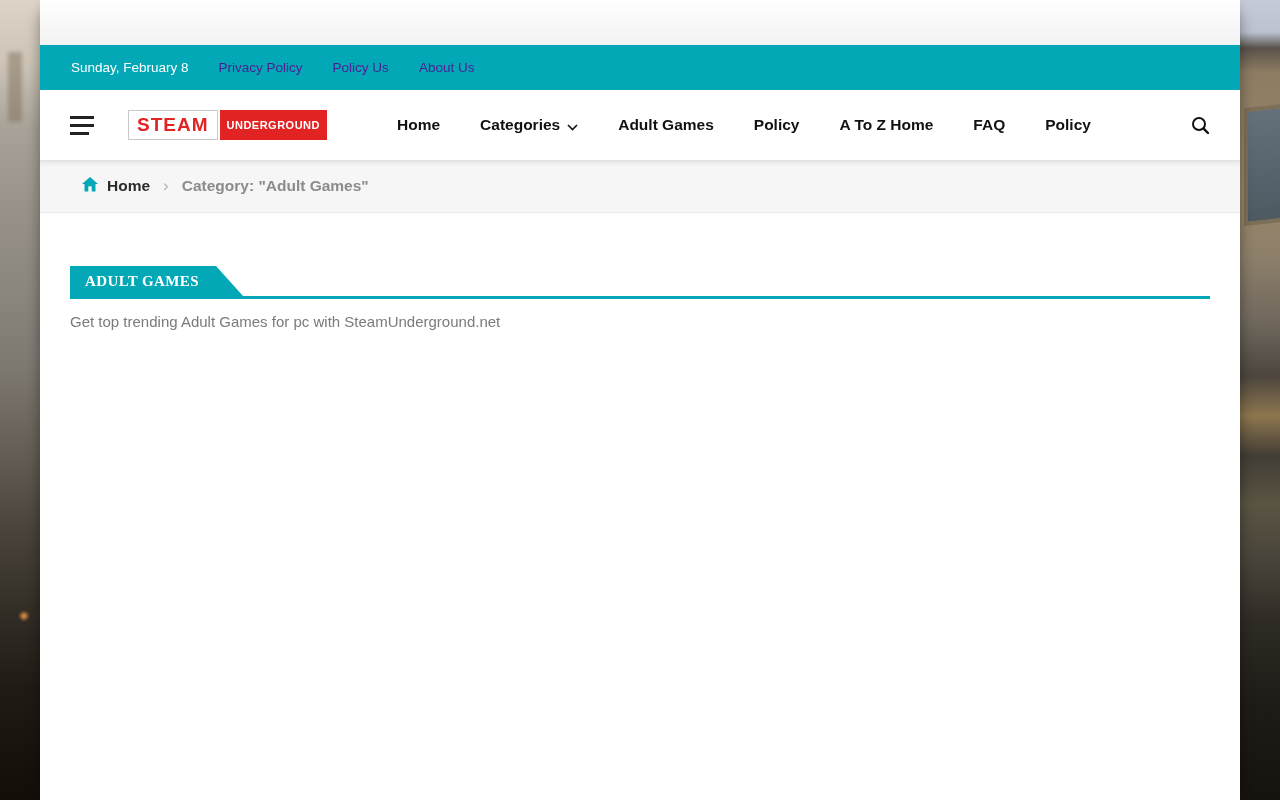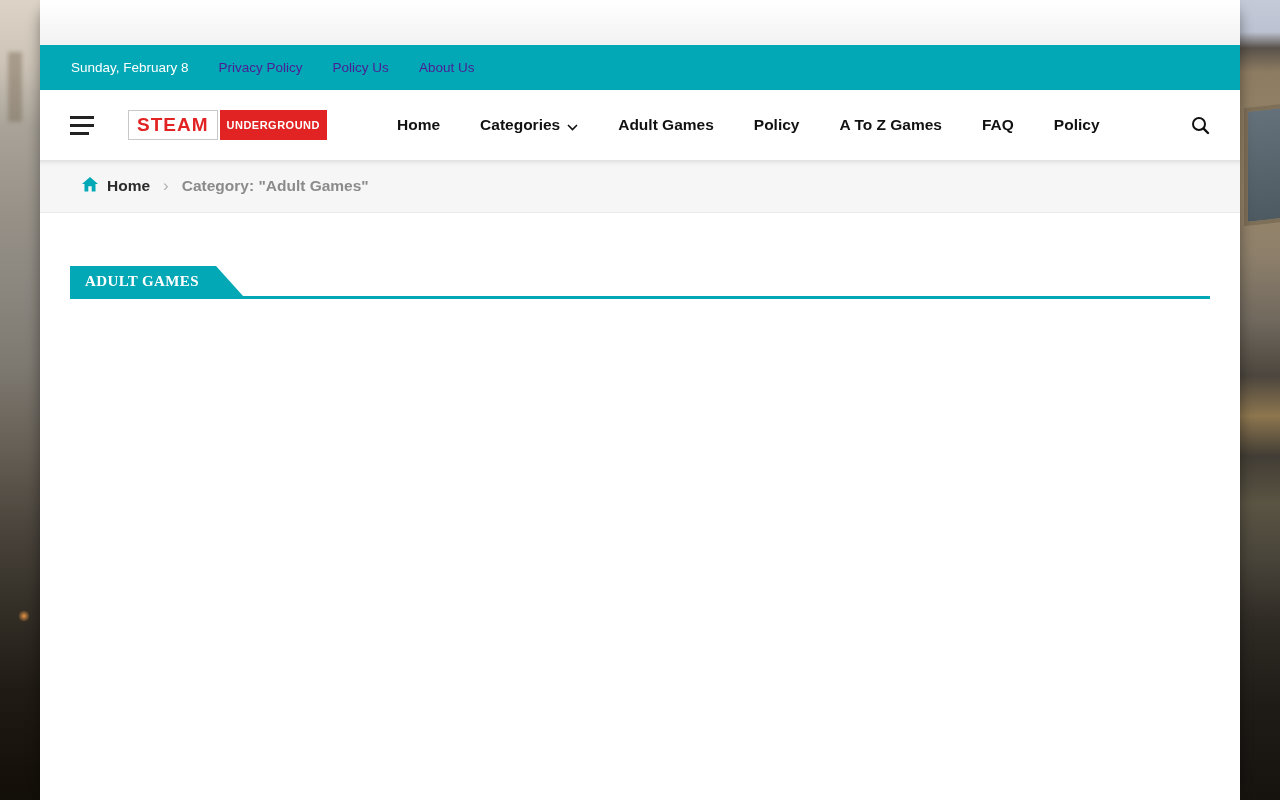--- a/index.html
+++ b/index.html
@@ -148,21 +148,21 @@
             </svg>
         </span>
       </a>
       <a class="nav-link">
         <span>Adult Games</span>
       </a>
       <a class="nav-link">
         <span>Policy</span>
       </a>
       <a class="nav-link">
-        <span>A To Z Games</span>
+        <span>A To Z Home</span>
       </a>
       <a class="nav-link">
         <span>FAQ</span>
       </a>
       <a class="nav-link">
         <span>Policy</span>
       </a>
     </nav>
 
     <div class="search-btn">
@@ -184,15 +184,16 @@
       <span>Home</span>
     </a>
     <span class="crumb-sep">›</span>
     <span class="crumb-current">Category: "Adult Games"</span>
   </div>
 
   <main>
     <div class="section-header">
       <span class="section-badge">ADULT GAMES</span>
     </div>
+    <p class="section-desc">Get top trending Adult Games for pc with SteamUnderground.net</p>
   </main>
 
 </div>
 
 </body></html>

